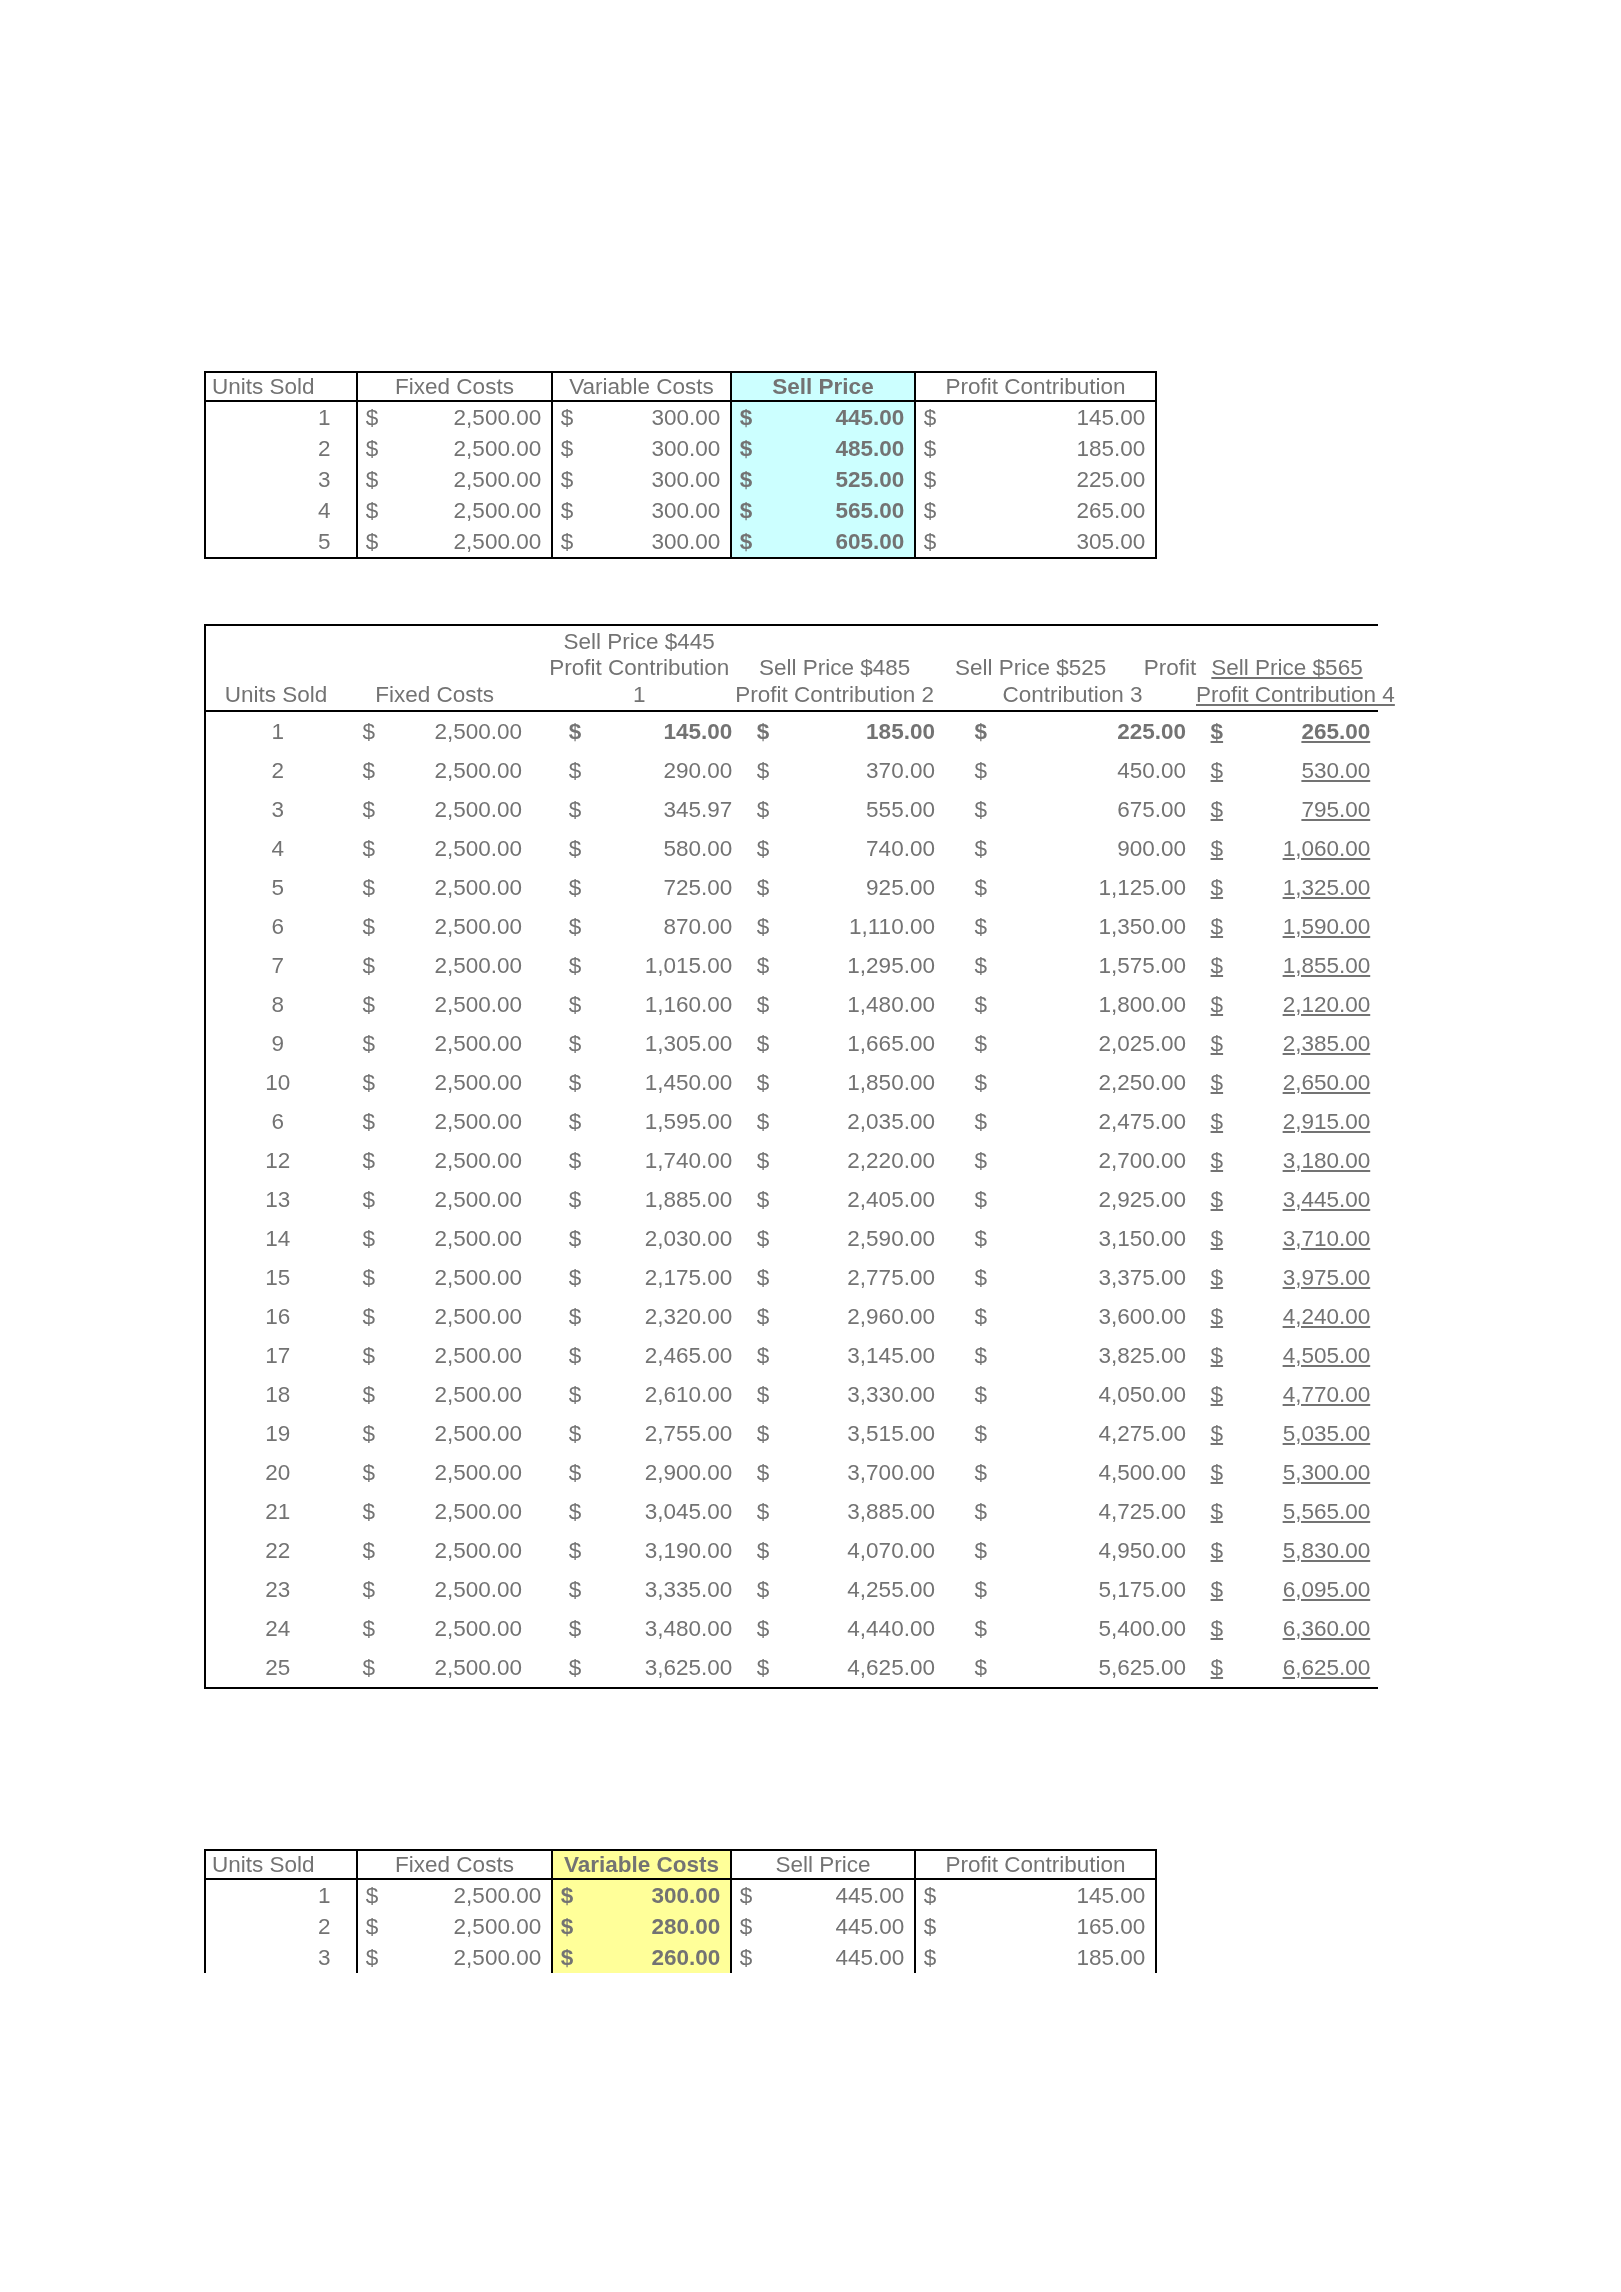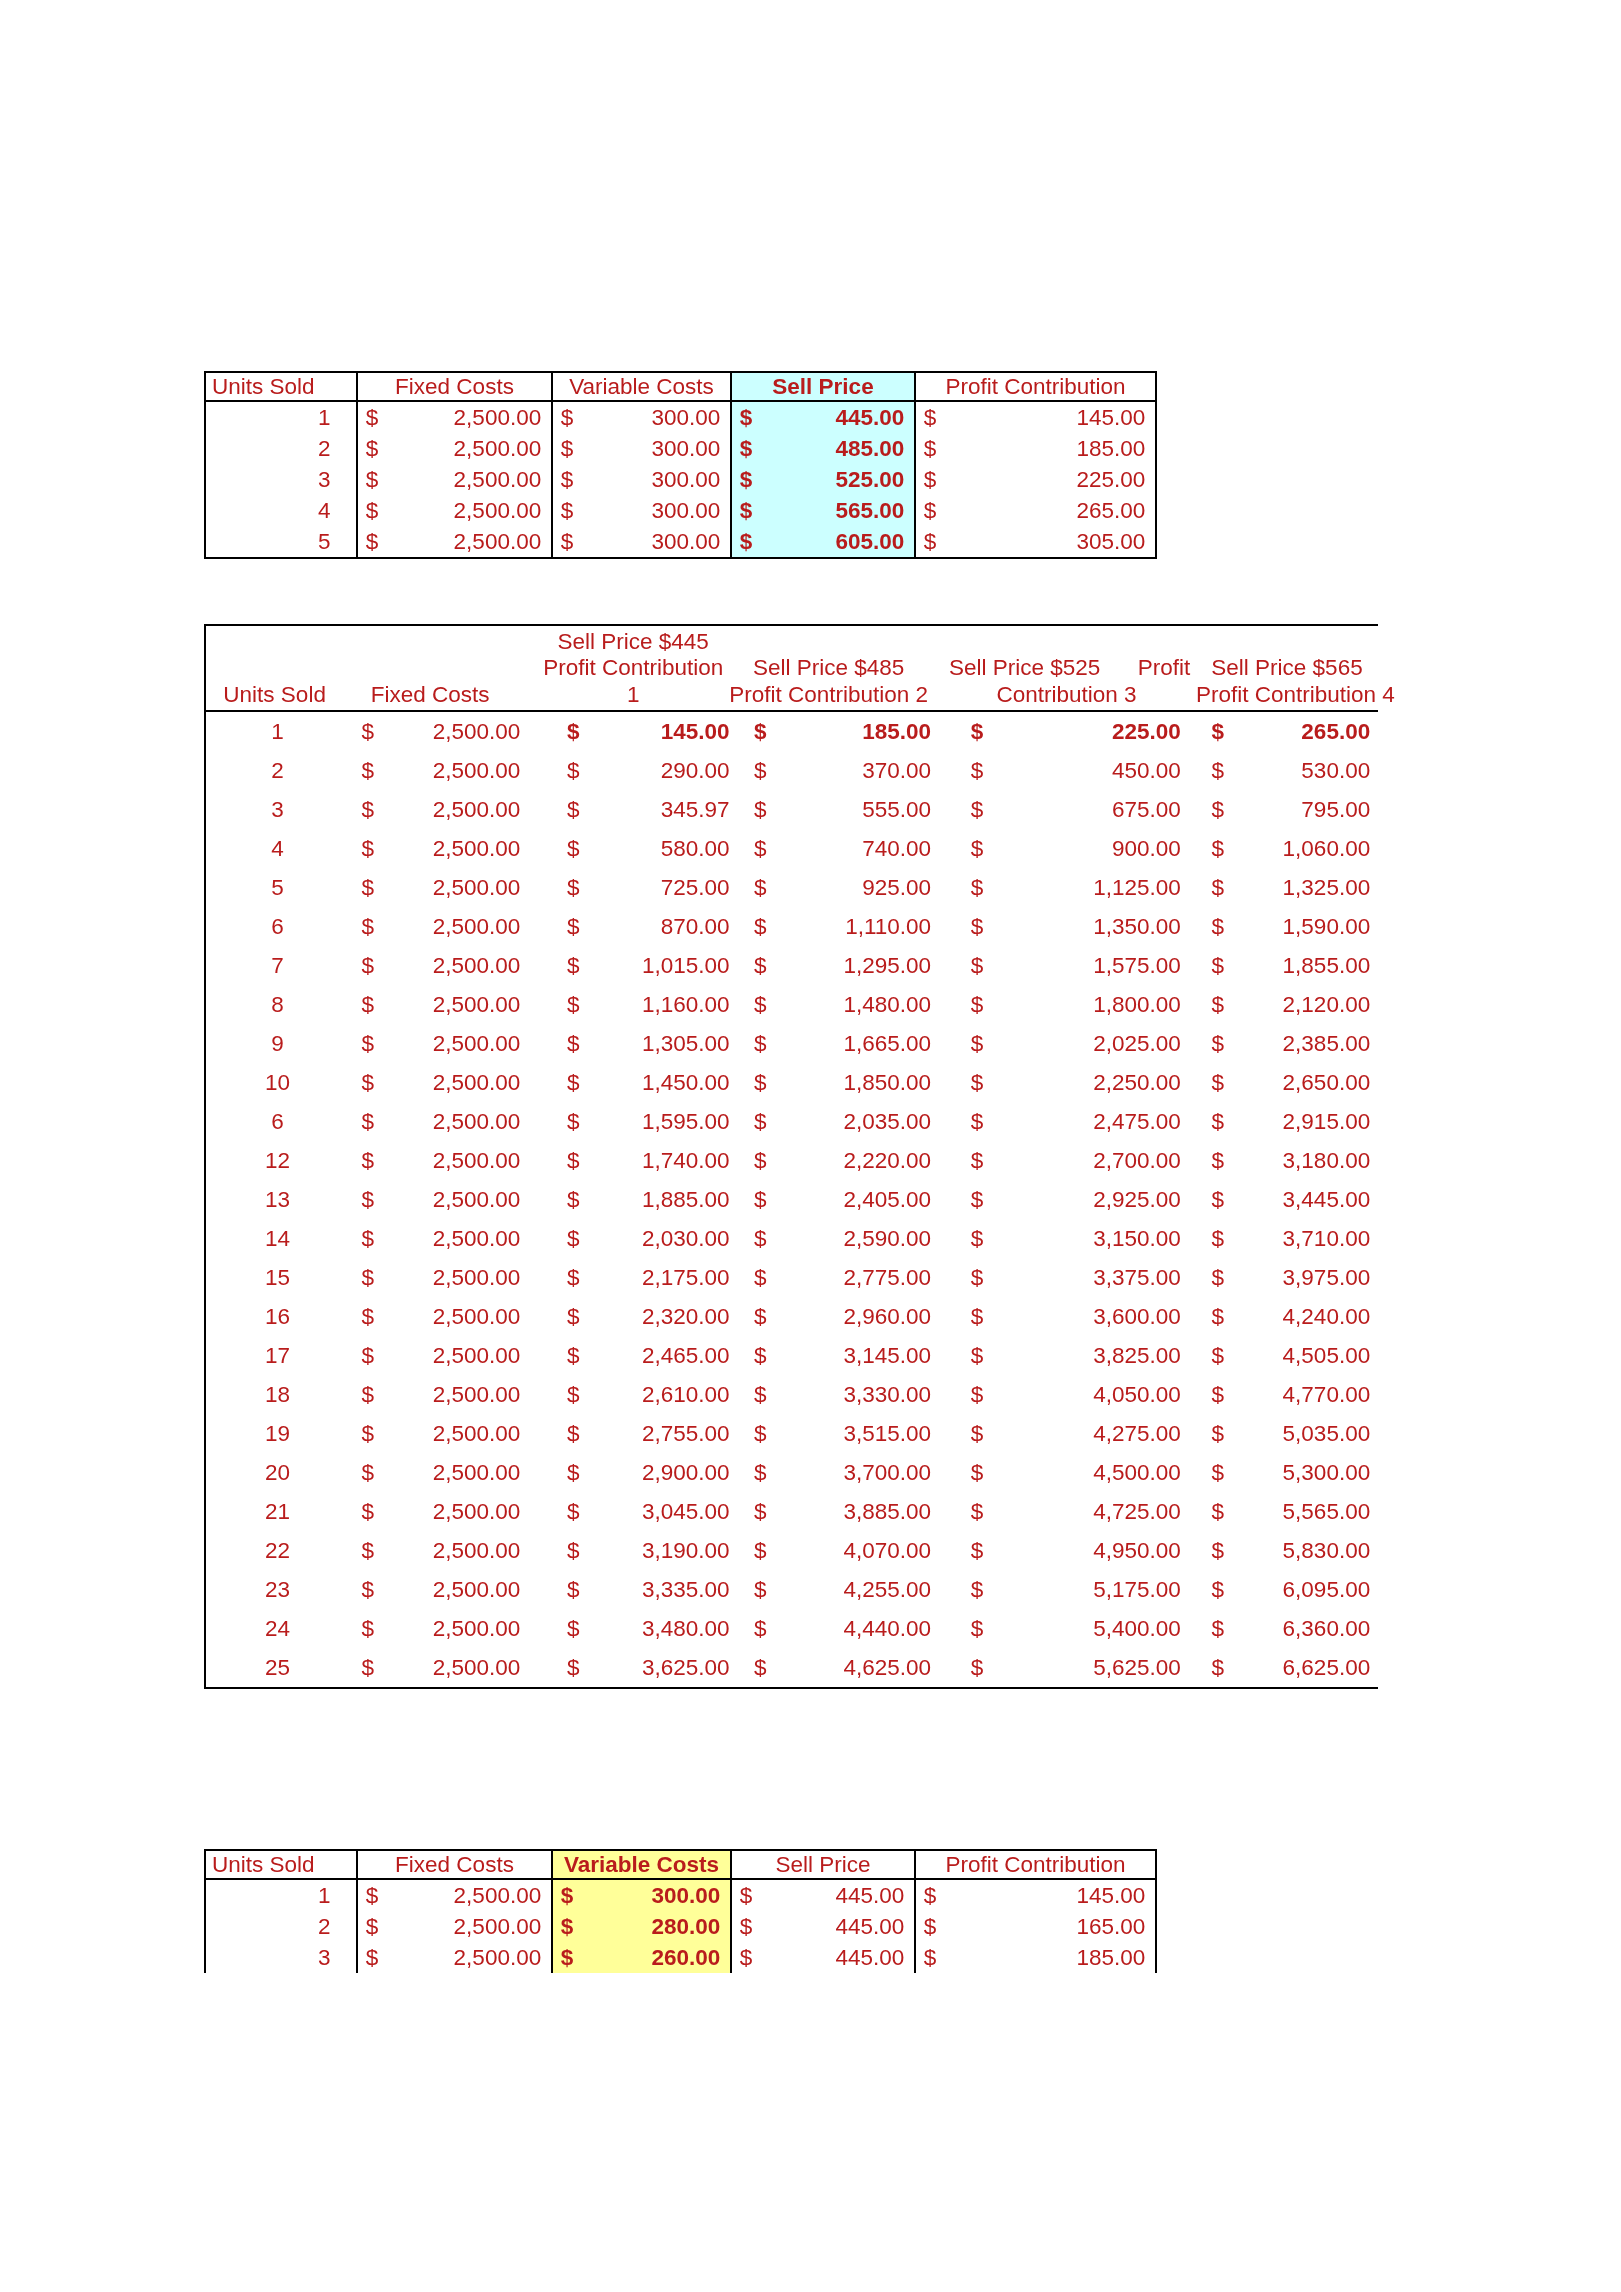--- a/index.html
+++ b/index.html
@@ -1,21 +1,21 @@
 <!DOCTYPE html>
 <html style="--cyan: #ccffff; --yellow: #ffff99;"><head>
 <meta charset="utf-8">
 <style>
   html,body{margin:0;padding:0;background:#e8e8e8;}
   .page{
     position:relative;
     width:1621px;height:2293px;
     background:#ffffff;
     font-family:"Liberation Sans", sans-serif;
-    color:#b91c1c;
+    color:#737373;
     font-size:22.5px;
     overflow:hidden;
   }
   
   .c{box-sizing:border-box;}
   .bold{font-weight:bold;}
   .money{display:flex;justify-content:space-between;align-items:center;padding:0 9.8px 0 7.8px;}
   .cur{flex:0 0 auto;}
   .amt{flex:0 0 auto;}
 
@@ -48,21 +48,21 @@
   }
   #table2 .head .hc{
     text-align:center;white-space:pre;line-height:26.5px;display:block;
   }
   #table2 .drow{display:flex;height:39px;align-items:center;}
   .t2-units{width:147px;text-align:center;line-height:39px;}
   .t2-fixed{margin-left:2px;width:182px;}
   .t2-pc1{margin-left:28px;width:186px;}
   .t2-pc2{margin-left:5.9px;width:201px;}
   .t2-pc3{margin-left:21px;width:235px;}
-  .t2-pc4{margin-left:12px;width:182px;}
+  .t2-pc4{margin-left:6px;width:182px;text-decoration:underline;}
   #table2 .money{padding:0 7.8px 0 10.8px;}
 </style>
 </head>
 <body>
 
 <div class="page">
 
   <div class="btable" id="table1" style="top:371px;">
     <div class="hrow">
       <div class="c hc col-units">Units Sold</div>

